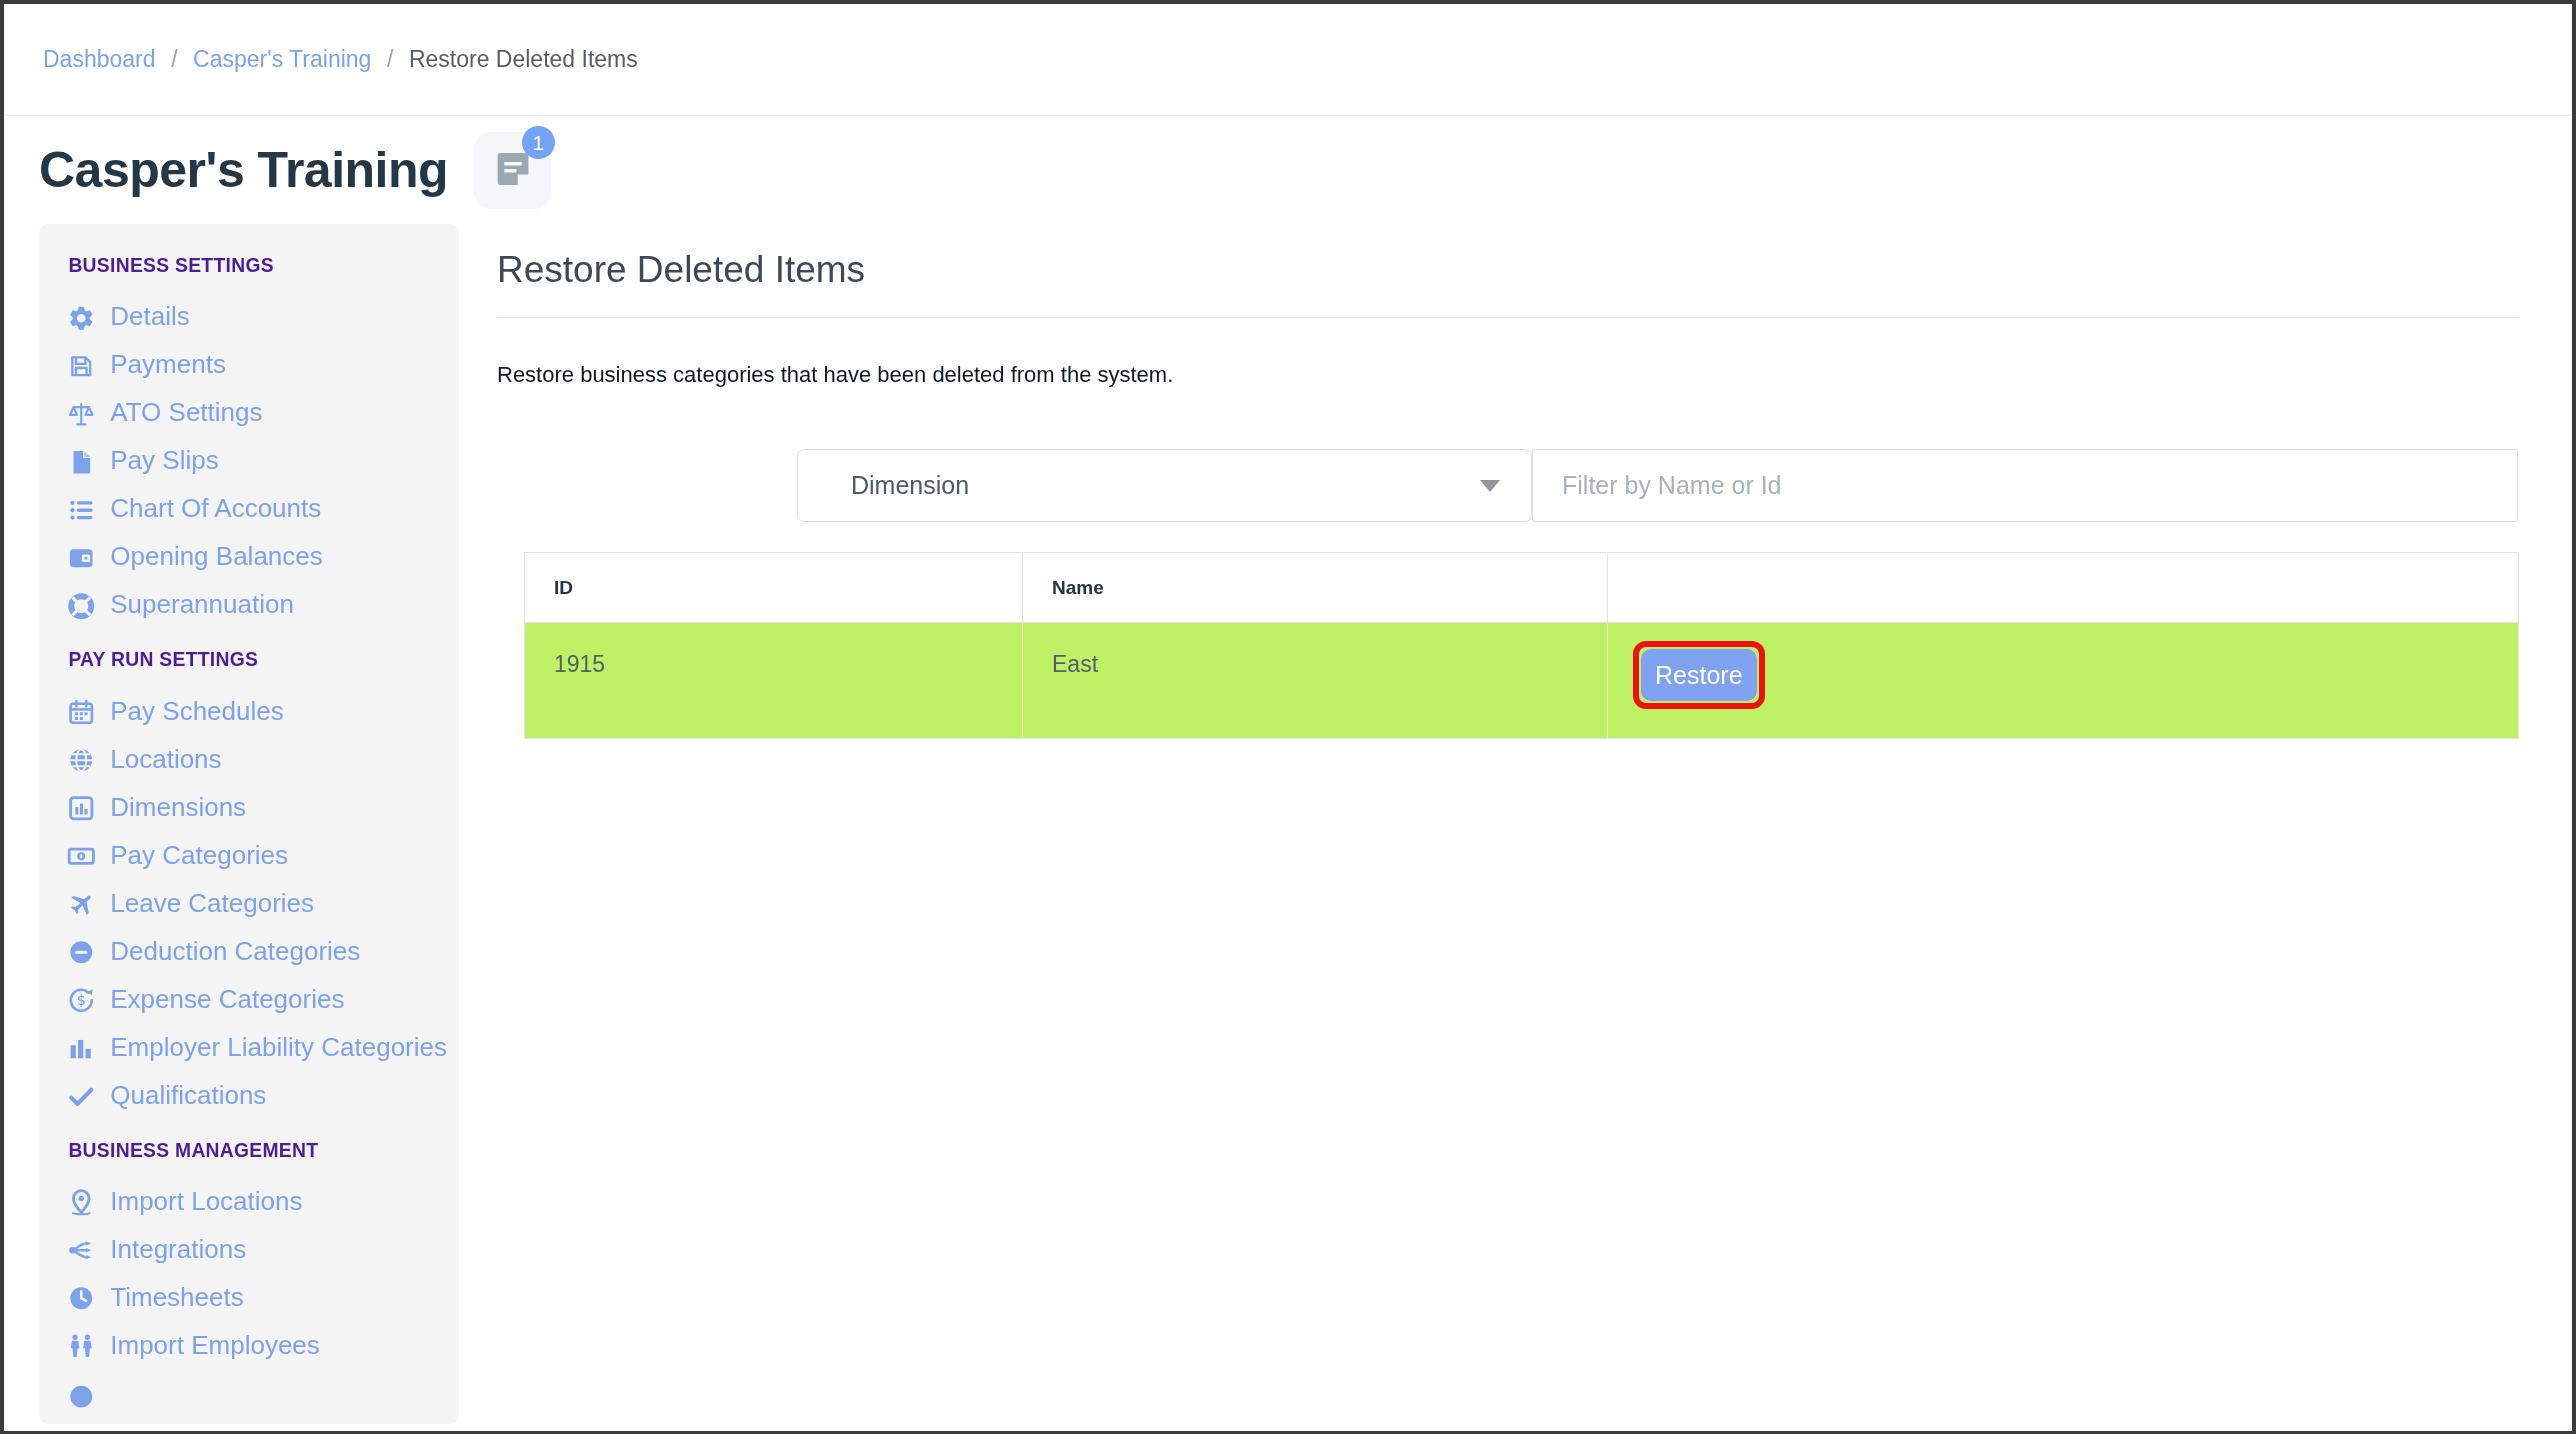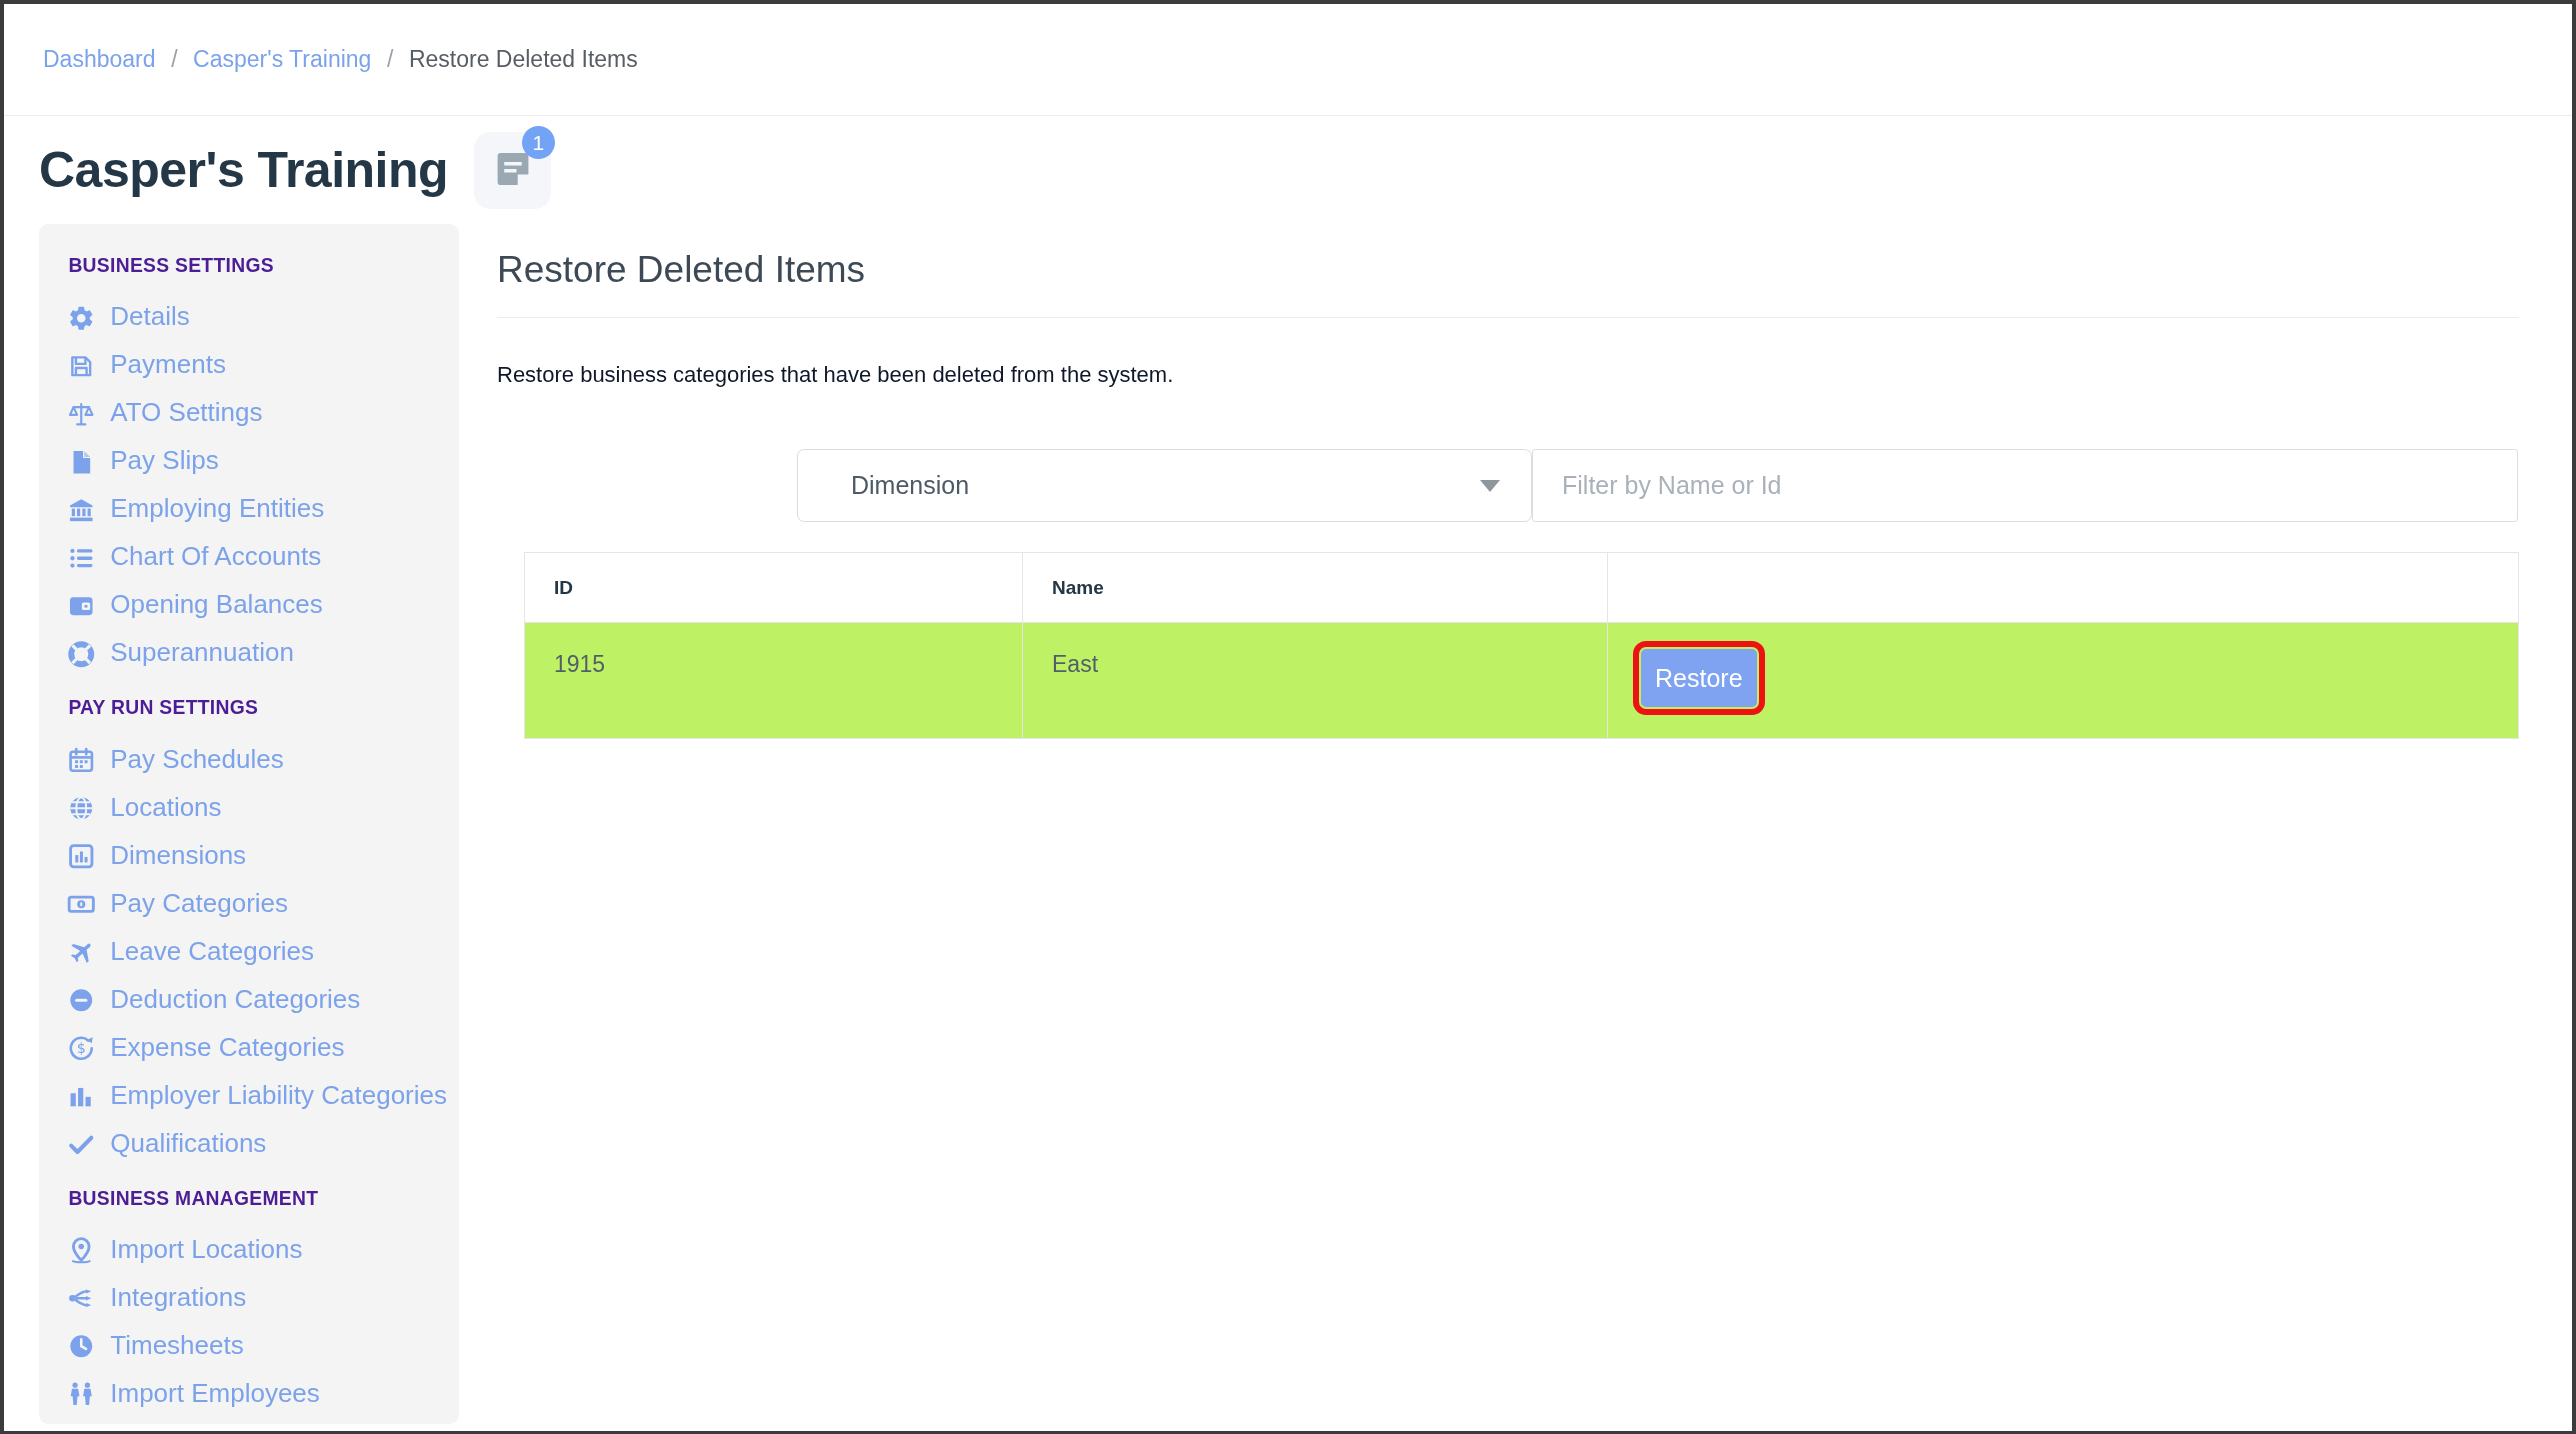--- a/index.html
+++ b/index.html
@@ -100,22 +100,22 @@
   .grid td {
     height: 116px; background: #bef264;
     padding-left: 29px; font-size: 23px; color: #525f6b;
     vertical-align: top;
   }
   .grid td.text-cell { padding-top: 27.6px; }
   .grid td.action-cell { padding-left: 25px; padding-top: 18.4px; }
 
   .annotation { display: inline-block; border: 6.4px solid #ee1212; border-radius: 13px; padding: 1.8px; }
   .restore-btn {
-    display: block; width: 116px; height: 58px;
-    background: #7fa3f1; border: none; border-radius: 5px;
+    display: block; width: 116px; height: 52px;
+    background: #7fa3f1; border: none; border-radius: 10px;
     color: #fff; font-size: 25px; cursor: pointer;
     font-family: "Liberation Sans", sans-serif;
   }
 </style>
 </head>
 <body>
 
 <div class="topbar">
   <nav class="bc"><span class="bc-item bc-link">Dashboard</span><span class="bc-sep">/</span><span class="bc-item bc-link">Casper's Training</span><span class="bc-sep">/</span><span class="bc-item bc-current">Restore Deleted Items</span></nav>
 </div>
@@ -172,35 +172,20 @@
         <span class="side-label">ATO Settings</span>
       </div>
       <div class="side-item">
         <span class="icon">
           <svg viewBox="0 0 24 24" xmlns="http://www.w3.org/2000/svg">
             <path fill="currentColor" d="M5.5 2.5h8v6h6v13h-14z"></path>
             <path fill="currentColor" opacity=".55" d="M14.5 2.5l5 5h-5z"></path>
           </svg>
         </span>
         <span class="side-label">Pay Slips</span>
-      </div>
-      <div class="side-item">
-        <span class="icon">
-          <svg viewBox="0 0 24 24" xmlns="http://www.w3.org/2000/svg">
-            <g fill="currentColor">
-              <path d="M12 2.8L21.5 8v1.4h-19V8z"></path>
-              <rect x="4" y="10.6" width="2.7" height="6.4"></rect>
-              <rect x="8.4" y="10.6" width="2.7" height="6.4"></rect>
-              <rect x="12.9" y="10.6" width="2.7" height="6.4"></rect>
-              <rect x="17.3" y="10.6" width="2.7" height="6.4"></rect>
-              <rect x="2.5" y="18.2" width="19" height="3"></rect>
-            </g>
-          </svg>
-        </span>
-        <span class="side-label">Employing Entities</span>
       </div>
       <div class="side-item">
         <span class="icon">
           <svg viewBox="0 0 24 24" xmlns="http://www.w3.org/2000/svg">
             <g fill="currentColor">
               <circle cx="4.6" cy="5.8" r="1.8"></circle>
               <circle cx="4.6" cy="12" r="1.8"></circle>
               <circle cx="4.6" cy="18.2" r="1.8"></circle>
               <rect x="8.4" y="4.4" width="13" height="2.8" rx="1.2"></rect>
               <rect x="8.4" y="10.6" width="13" height="2.8" rx="1.2"></rect>

